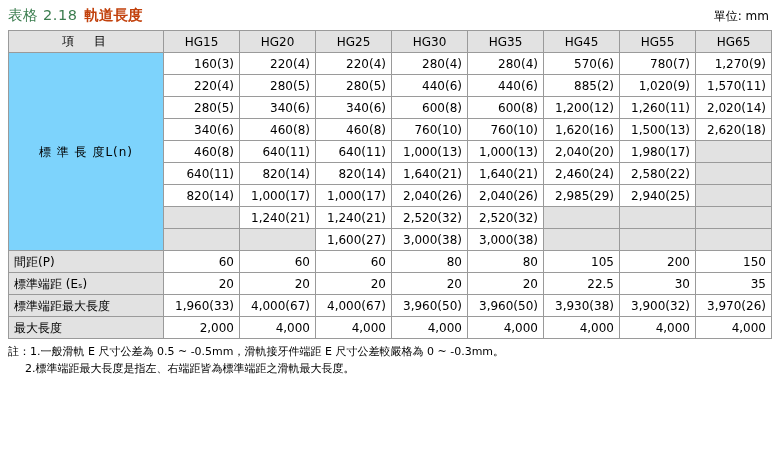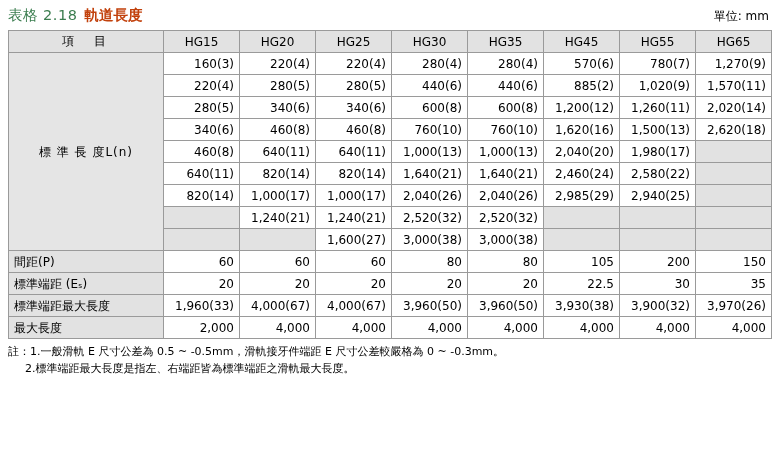--- a/index.html
+++ b/index.html
@@ -68,21 +68,21 @@
     font-size: 12.5px;
   }
   th.head-item {
     background: #e2e2e2;
     text-align: center;
     letter-spacing: 4px;
     font-size: 12.5px;
     font-family: Liberation Mono, monospace;
   }
   td.rowlabel {
-    background: #e5e5e5;
+    background: #7dd3fc;
     text-align: center;
     font-size: 12px;
   }
   td.rowlabel-left {
     background: #e2e2e2;
     text-align: left;
     padding-left: 10px;
     font-size: 12px;
   }
   td.val {

